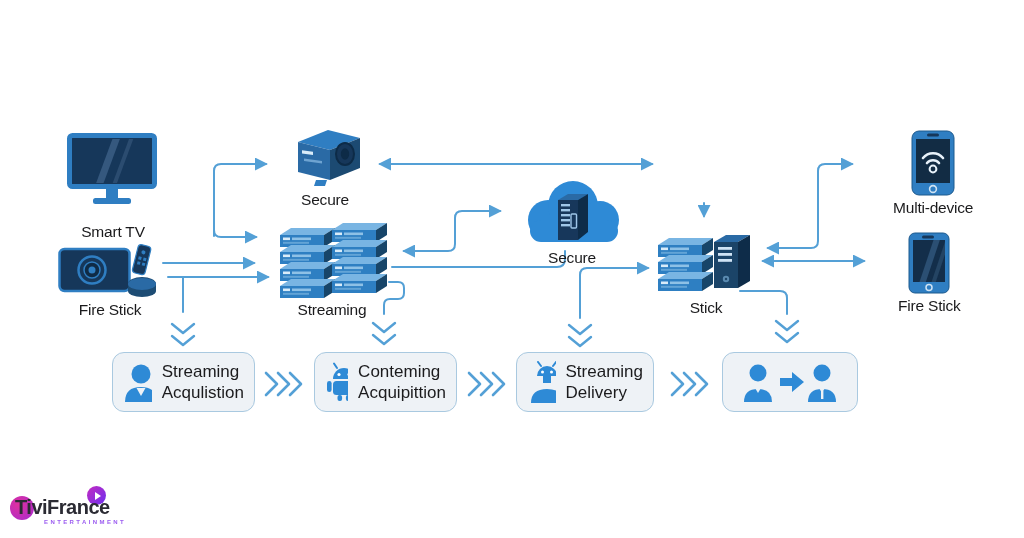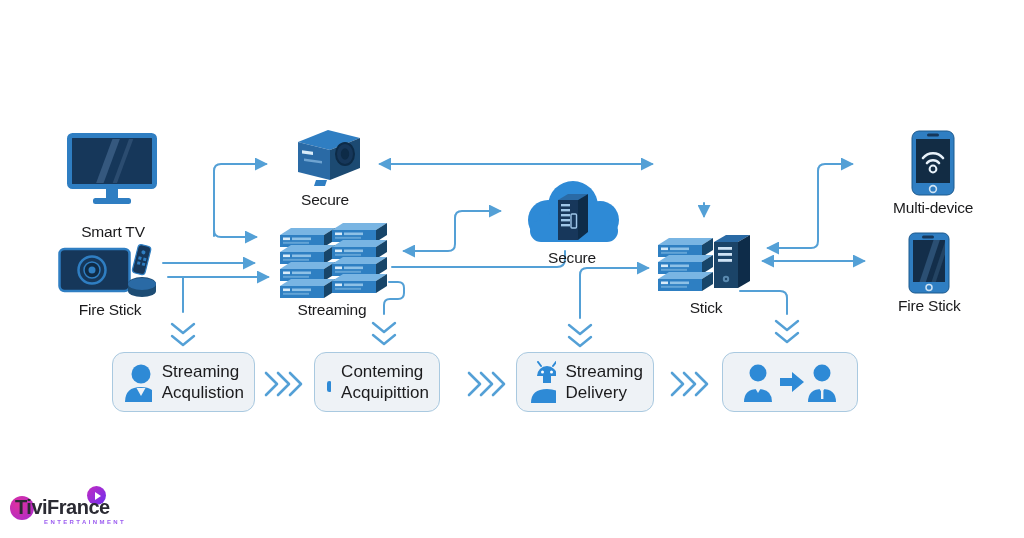--- a/index.html
+++ b/index.html
@@ -270,21 +270,21 @@
       <circle cx="18" cy="12" r="9.5" fill="#2e8ad6"></circle>
       <path d="M2,40 q0,-15 16,-15 q16,0 16,15 z" fill="#2e8ad6"></path>
       <polygon points="13.5,26 18,34 22.5,26" fill="#eef2f6"></polygon>
     </svg>
     <div class="step-label">
       <div>Streaming</div>
       <div>Acqulistion</div>
     </div>
   </div>
 
-  <div class="step-box" style="left:314px;top:352px;width:126px;">
+  <div class="step-box" style="left:314px;top:352px;width:143px;">
     <svg width="38" height="40">
       <g fill="#2e8ad6">
         <path d="M8,17 a11,11 0 0 1 22,0 z"></path>
         <rect x="8" y="19" width="22" height="14" rx="3.5"></rect>
         <rect x="2" y="19" width="4.6" height="11" rx="2.3"></rect>
         <rect x="31.4" y="19" width="4.6" height="11" rx="2.3"></rect>
         <rect x="12.5" y="33" width="4.6" height="6" rx="2"></rect>
         <rect x="20.9" y="33" width="4.6" height="6" rx="2"></rect>
       </g>
       <line x1="12" y1="6" x2="9" y2="1.5" stroke="#2e8ad6" stroke-width="2" stroke-linecap="round"></line>

